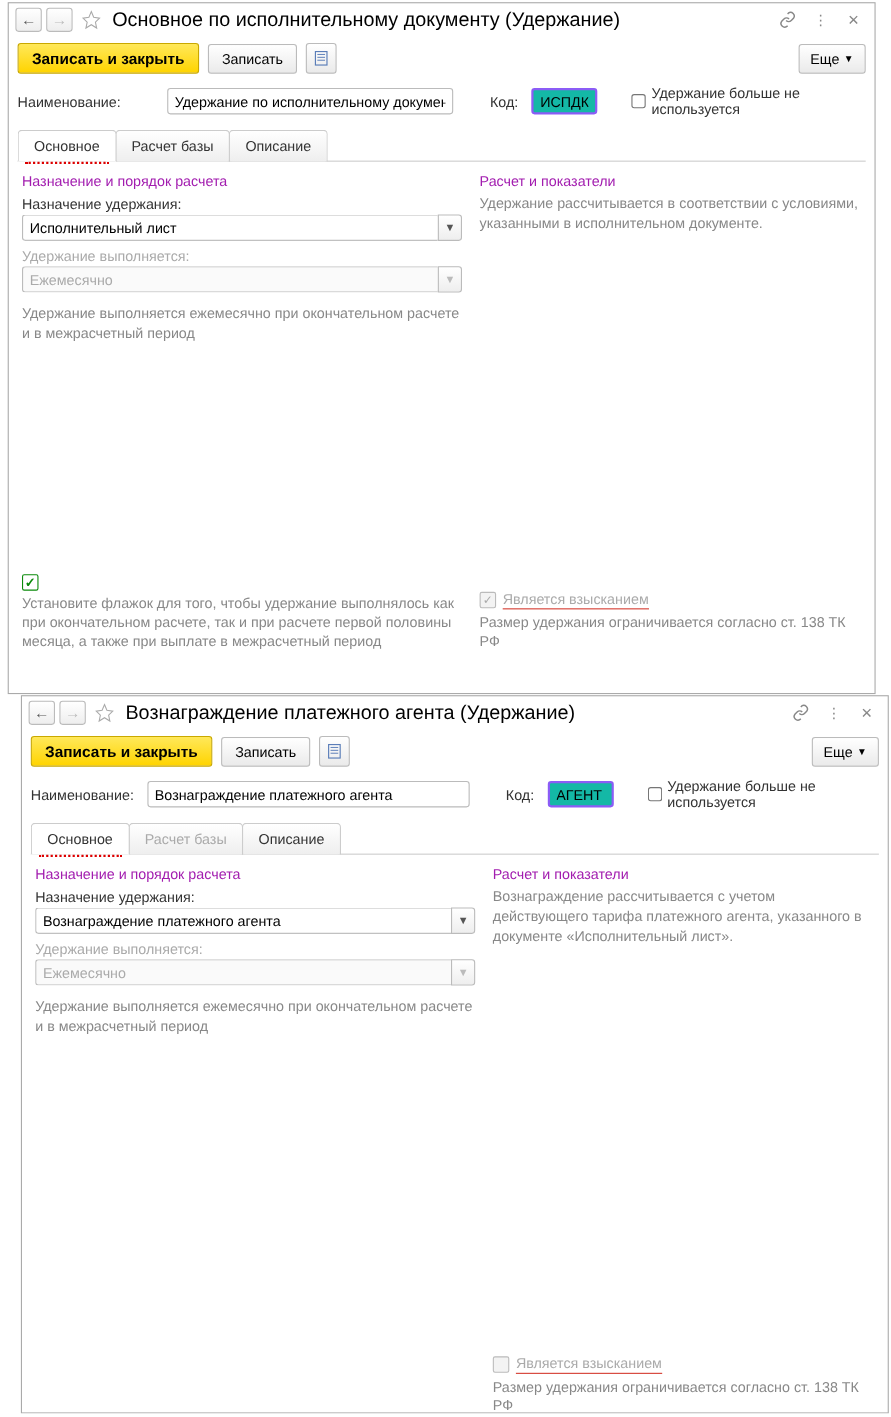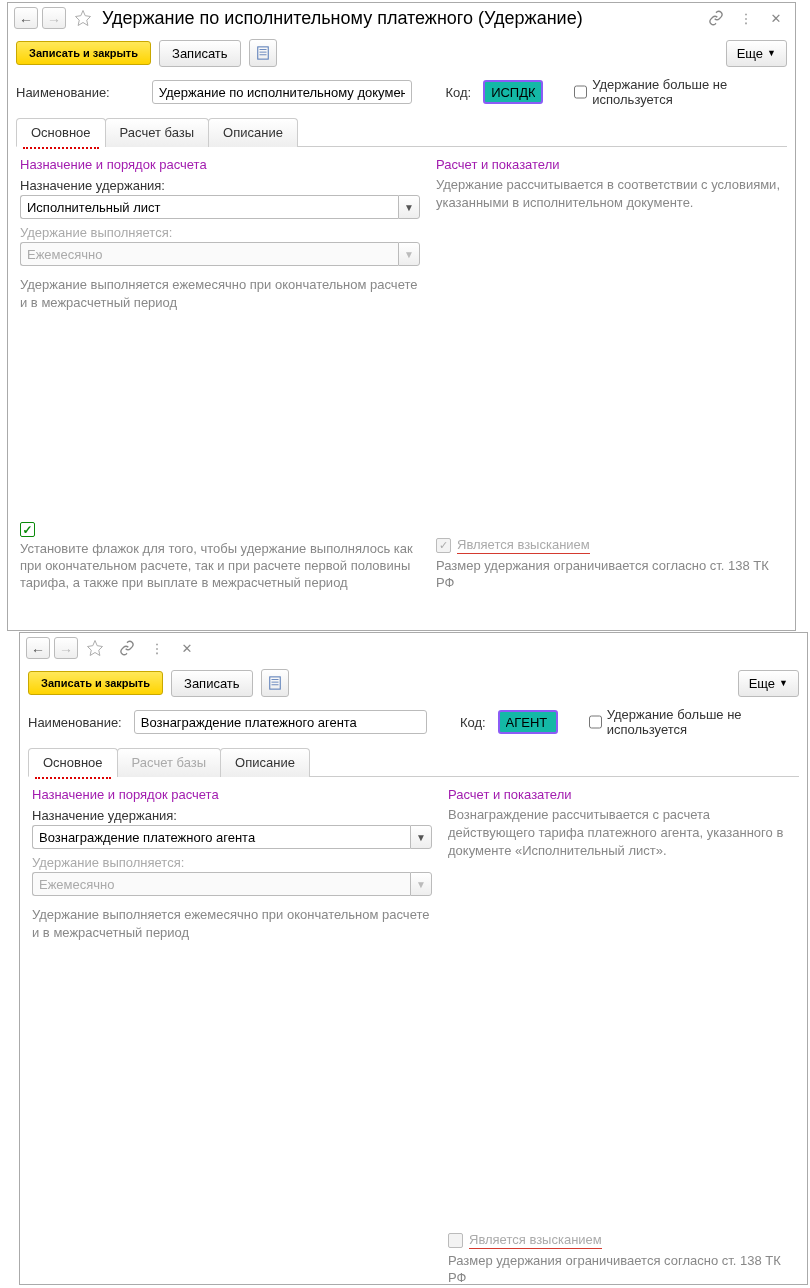--- a/index.html
+++ b/index.html
@@ -7,21 +7,21 @@
   .window { border: 1px solid #aaa; margin: 0; background: #fff; }
   .w1 { width: 789px; height: 629px; margin-top: 2px; margin-left: 7px; }
   .w2 { width: 789px; height: 653px; margin-top: 1px; margin-left: 19px; }
   .titlebar { display: flex; align-items: center; padding: 4px 6px; gap: 4px; }
   .navbtn { width: 24px; height: 22px; border: 1px solid #bbb; border-radius: 3px; background: linear-gradient(#fff,#eee); display: flex; align-items: center; justify-content: center; font-size: 14px; color: #555; }
   .navbtn.disabled { color: #bbb; }
   .star-icon { width: 18px; height: 18px; fill: none; stroke: #aaa; stroke-width: 1.3; margin-left: 4px; margin-right: 6px; }
   .title { font-size: 18px; color: #000; flex: 1; }
   .tb-icon { width: 18px; height: 18px; display: flex; align-items: center; justify-content: center; color: #888; margin: 0 4px; cursor: pointer; }
   .toolbar { display: flex; align-items: center; padding: 6px 8px; gap: 8px; }
-  .btn-yellow { background: linear-gradient(#ffe85a,#ffd400); border: 1px solid #c9a800; border-radius: 3px; padding: 5px 12px; font-weight: bold; font-size: 11px; }
+  .btn-yellow { background: linear-gradient(#ffe85a,#ffd400); border: 1px solid #c9a800; border-radius: 3px; padding: 5px 12px; font-weight: bold; font-size: 14px; }
   .btn-gray { background: linear-gradient(#fff,#eaeaea); border: 1px solid #bbb; border-radius: 3px; padding: 5px 12px; font-size: 13px; }
   .btn-icon { width: 28px; height: 28px; border: 1px solid #bbb; border-radius: 3px; background: linear-gradient(#fff,#eaeaea); display: flex; align-items: center; justify-content: center; }
   .btn-icon svg { width: 14px; height: 14px; }
   .spacer { flex: 1; }
   .btn-more { background: linear-gradient(#fff,#eaeaea); border: 1px solid #bbb; border-radius: 3px; padding: 5px 10px; font-size: 13px; display: flex; align-items: center; gap: 4px; }
   .fieldrow { display: flex; align-items: center; padding: 4px 8px 10px 8px; gap: 12px; }
   .lbl { font-size: 13px; color: #333; }
   .txt { border: 1px solid #bbb; border-radius: 3px; padding: 3px 6px; font-size: 13px; height: 24px; }
   .txt.name1 { width: 290px; margin-left: 30px; }
   .txt.name2 { width: 330px; }
@@ -56,21 +56,21 @@
 </head>
 <body>
 
 <div class="window w1">
   <div class="titlebar">
     <div class="navbtn">←</div>
     <div class="navbtn disabled">→</div>
     <svg class="star-icon" viewBox="0 0 24 24">
         <path d="M12 2l2.9 6.9L22 10l-5 4.9 1.5 7.1L12 18l-6.5 4 1.5-7.1L2 10l7.1-1.1z"></path>
       </svg>
-    <div class="title">Удержание по исполнительному платежного (Удержание)</div>
+    <div class="title">Основное по исполнительному документу (Удержание)</div>
     <div class="tb-icon">
         <svg viewBox="0 0 24 24" width="16" height="16" fill="none" stroke="#888" stroke-width="2">
           <path d="M10 13a5 5 0 0 0 7 0l3-3a5 5 0 0 0-7-7l-1 1"></path>
           <path d="M14 11a5 5 0 0 0-7 0l-3 3a5 5 0 0 0 7 7l1-1"></path>
         </svg>
       </div>
     <div class="tb-icon">⋮</div>
     <div class="tb-icon">✕</div>
   </div>
 
@@ -125,21 +125,21 @@
           <div class="dd">▼</div>
         </div>
       <div class="helptext">
         <div>Удержание выполняется ежемесячно при окончательном расчете</div>
         <div>и в межрасчетный период</div>
       </div>
       <div style="height:210px"></div>
       <div class="chk-green">
         <div class="box">✓</div>
       </div>
-      <div class="footnote">Установите флажок для того, чтобы удержание выполнялось как при окончательном расчете, так и при расчете первой половины тарифа, а также при выплате в межрасчетный период</div>
+      <div class="footnote">Установите флажок для того, чтобы удержание выполнялось как при окончательном расчете, так и при расчете первой половины месяца, а также при выплате в межрасчетный период</div>
     </div>
     <div class="col-right" style="display:flex; flex-direction:column;">
       <div class="section-title">Расчет и показатели</div>
       <div class="rightinfo">Удержание рассчитывается в соответствии с условиями, указанными в исполнительном документе.</div>
       <div style="flex:1"></div>
       <div class="chk-dis">
         <div class="box">✓</div>
         <span class="underline-red" style="color:#aaa">Является взысканием</span>
       </div>
       <div class="footnote">Размер удержания ограничивается согласно ст. 138 ТК РФ</div>
@@ -147,20 +147,21 @@
   </div>
 </div>
 
 <div class="window w2">
   <div class="titlebar">
     <div class="navbtn">←</div>
     <div class="navbtn disabled">→</div>
     <svg class="star-icon" viewBox="0 0 24 24">
         <path d="M12 2l2.9 6.9L22 10l-5 4.9 1.5 7.1L12 18l-6.5 4 1.5-7.1L2 10l7.1-1.1z"></path>
       </svg>
+    <div class="title">Вознаграждение платежного агента (Удержание)</div>
     <div class="tb-icon">
         <svg viewBox="0 0 24 24" width="16" height="16" fill="none" stroke="#888" stroke-width="2">
           <path d="M10 13a5 5 0 0 0 7 0l3-3a5 5 0 0 0-7-7l-1 1"></path>
           <path d="M14 11a5 5 0 0 0-7 0l-3 3a5 5 0 0 0 7 7l1-1"></path>
         </svg>
       </div>
     <div class="tb-icon">⋮</div>
     <div class="tb-icon">✕</div>
   </div>
 
@@ -214,21 +215,21 @@
           <input readonly="" value="Ежемесячно" style="">
           <div class="dd">▼</div>
         </div>
       <div class="helptext">
         <div>Удержание выполняется ежемесячно при окончательном расчете</div>
         <div>и в межрасчетный период</div>
       </div>
     </div>
     <div class="col-right" style="display:flex; flex-direction:column;">
       <div class="section-title">Расчет и показатели</div>
-      <div class="rightinfo">Вознаграждение рассчитывается с расчета действующего тарифа платежного агента, указанного в документе «Исполнительный лист».</div>
+      <div class="rightinfo">Вознаграждение рассчитывается с учетом действующего тарифа платежного агента, указанного в документе «Исполнительный лист».</div>
       <div style="flex:1"></div>
       <div class="chk-dis">
         <div class="box"></div>
         <span class="underline-red" style="color:#aaa">Является взысканием</span>
       </div>
       <div class="footnote">Размер удержания ограничивается согласно ст. 138 ТК РФ</div>
     </div>
   </div>
 </div>
 

